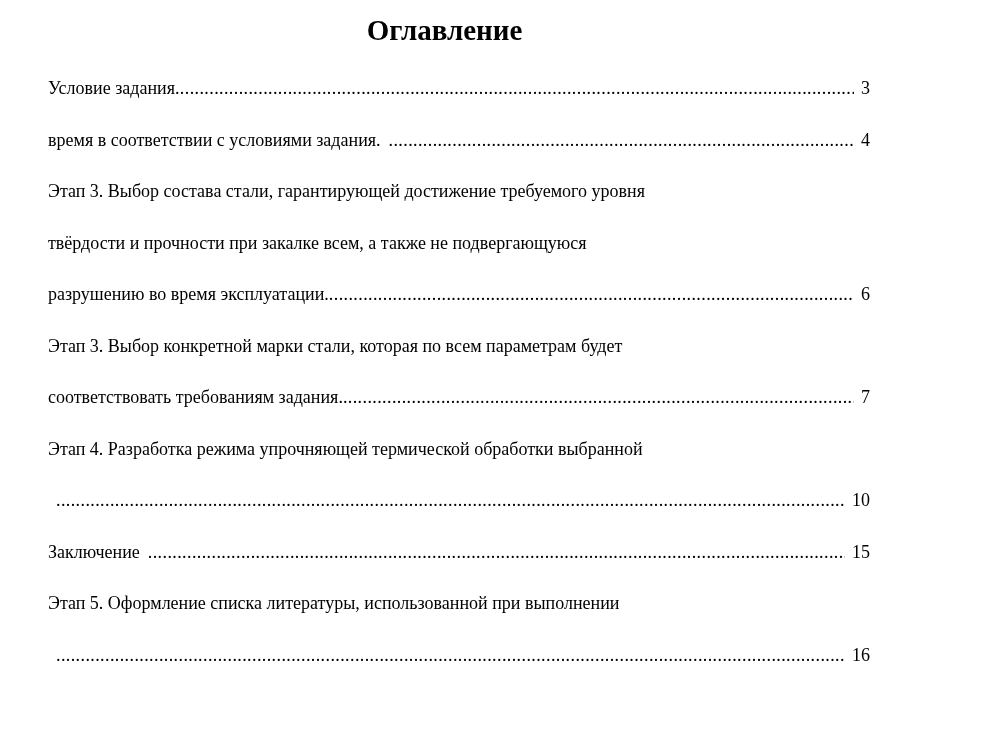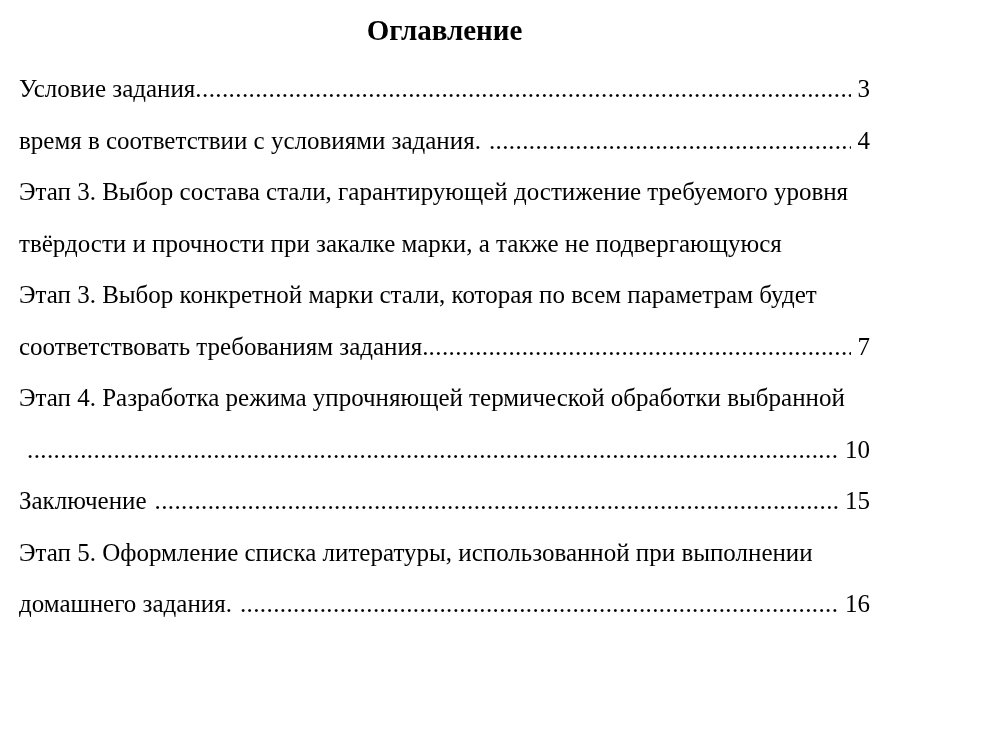--- a/index.html
+++ b/index.html
@@ -26,23 +26,24 @@
     font-size: 29px;
     line-height: 40px;
     font-weight: 700;
   }
   .toc {
     margin-top: 13px;
   }
   .line {
     display: flex;
     align-items: center;
-    font-size: 25px;
+    font-size: 18px;
     line-height: 51.5px;
     white-space: nowrap;
+    margin-left: 29px;
   }
   .t {
     flex: 0 0 auto;
   }
   .leader {
     flex: 1 1 0;
     min-width: 0;
     overflow: hidden;
     white-space: nowrap;
   }
@@ -82,21 +83,26 @@
         <span class="leader"></span>
         <span class="pg">4</span>
       </div>
     </div>
 
     <div class="entry">
       <div class="line">
         <span class="t">Этап 3. Выбор состава стали, гарантирующей достижение требуемого уровня</span>
       </div>
       <div class="line">
-        <span class="t">твёрдости и прочности при закалке марки, а также не подвергающуюся</span>
+        <span class="t">твёрдости и прочности при закалке всем, а также не подвергающуюся</span>
+      </div>
+      <div class="line">
+        <span class="t">разрушению во время эксплуатации.</span>
+        <span class="leader"></span>
+        <span class="pg">6</span>
       </div>
     </div>
 
     <div class="entry">
       <div class="line">
         <span class="t">Этап 3. Выбор конкретной марки стали, которая по всем параметрам будет</span>
       </div>
       <div class="line">
         <span class="t">соответствовать требованиям задания.</span>
         <span class="leader"></span>
@@ -120,20 +126,19 @@
         <span class="leader"></span>
         <span class="pg">15</span>
       </div>
     </div>
 
     <div class="entry">
       <div class="line">
         <span class="t">Этап 5. Оформление списка литературы, использованной при выполнении</span>
       </div>
       <div class="line gap">
-        <span class="t">домашнего задания.</span>
         <span class="leader"></span>
         <span class="pg">16</span>
       </div>
     </div>
 
   </div>
 </div>
 
 </body></html>

